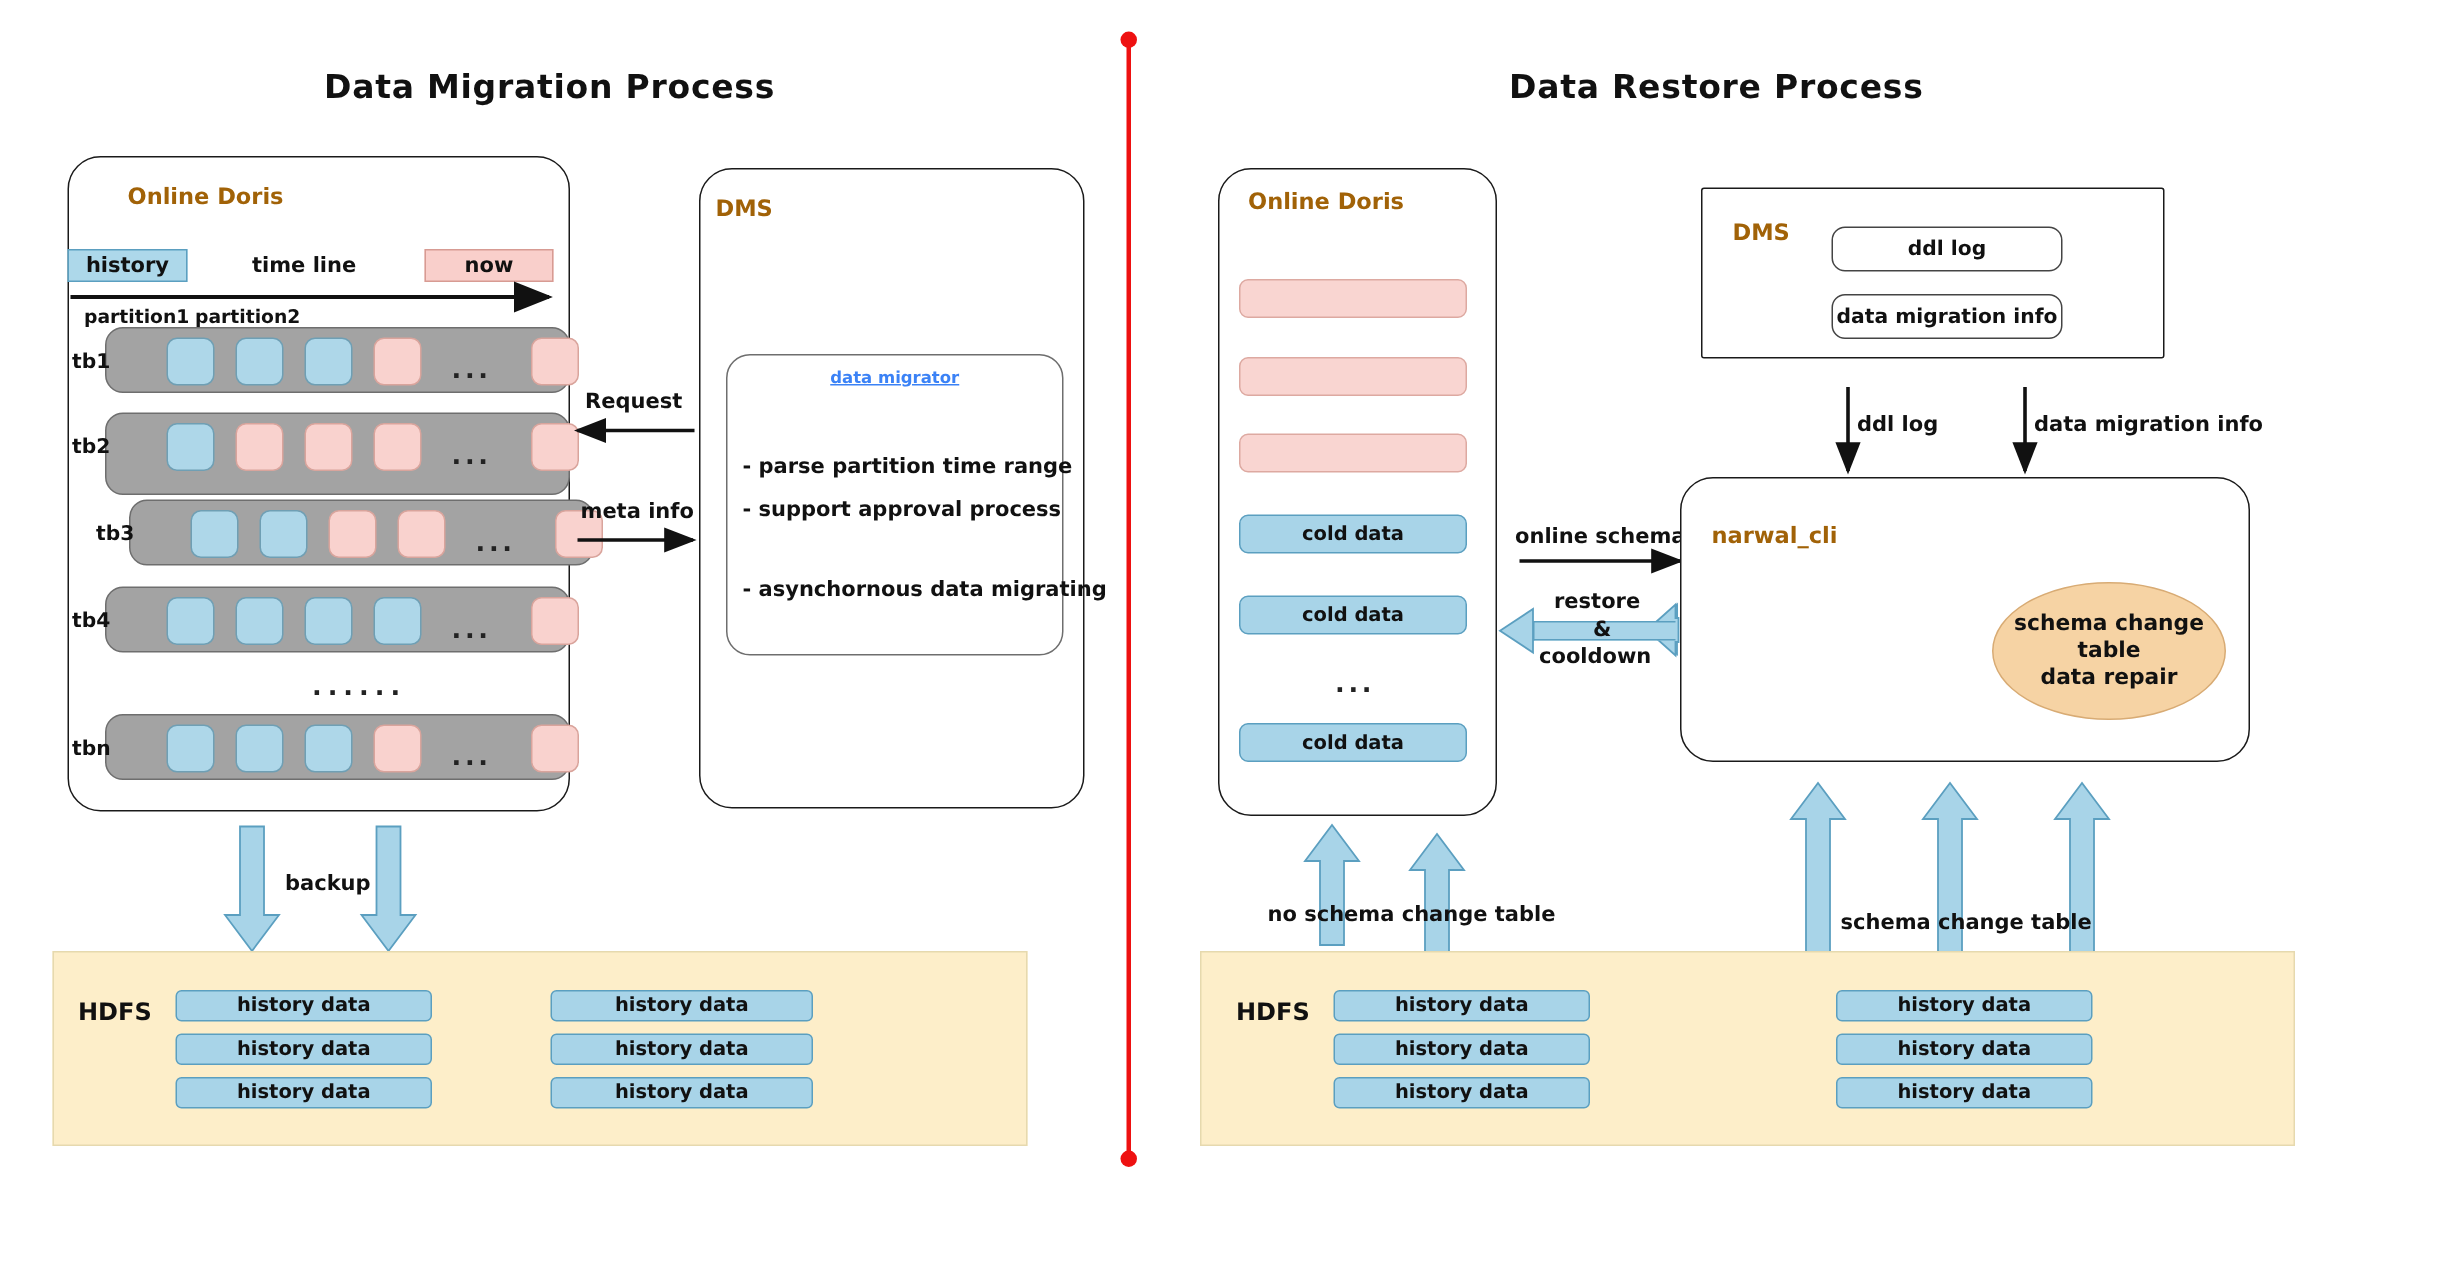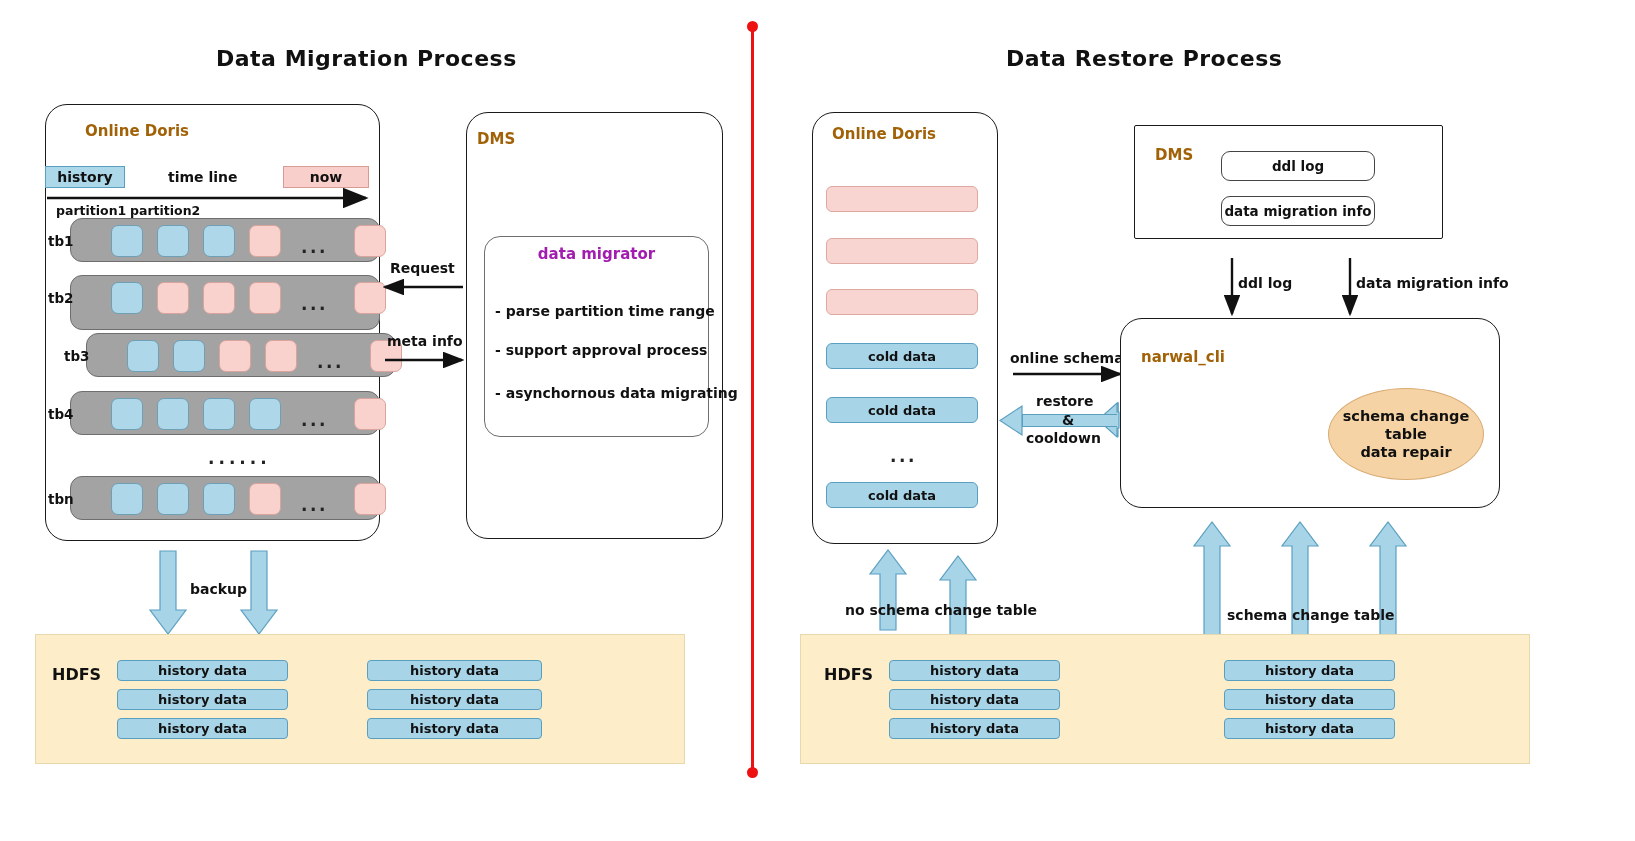--- a/index.html
+++ b/index.html
@@ -82,21 +82,21 @@
     line-height:1;
   }
 
   
   .inner-box {
     border:1.5px solid #6e6e6e;
     border-radius:16px;
     background:#fff;
   }
   .inner-title {
-    font-size:15px; font-weight:700; color:#a21caf; text-align:center;
+    font-size:11px; font-weight:700; color:#3b82f6; text-align:center;text-decoration:underline;
   }
   .bullet {
     font-size:14px; font-weight:700; color:#111; white-space:nowrap;
   }
 
   
   .hdfs {
     background:#fdeec9;
     border:1px solid #e6d9ae;
   }
@@ -223,21 +223,21 @@
       </div>
       <div class="dots abs" style="left: 163px; top: 232px; letter-spacing: 4px;">......</div>
     </div>
 
   <div class="abs panel" style="left:466px; top:112px; width:257px; height:427px;"></div>
   <div class="abs panel-label" style="left:477px; top:130px;">DMS</div>
 
   <div class="abs inner-box" style="left:484px; top:236px; width:225px; height:201px;"></div>
   <div class="abs inner-title" style="left:484px; top:245px; width:225px;">data migrator</div>
   <div class="abs bullet" style="left:495px; top:303px;">- parse partition time range</div>
-  <div class="abs bullet" style="left:495px; top:342px;">- support approval process</div>
+  <div class="abs bullet" style="left:495px; top:332px;">- support approval process</div>
   <div class="abs bullet" style="left:495px; top:385px;">- asynchornous data migrating</div>
 
   <div class="abs mid-label" style="left:390px; top:260px;">Request</div>
   <div class="abs mid-label" style="left:387px; top:333px;">meta info</div>
   <svg class="abs" style="left:0; top:0; width:1635px; height:841px;">
     <line x1="463" y1="287" x2="385" y2="287" stroke="#111" stroke-width="2.4" marker-end="url(#ah-black-s)"></line>
     <line x1="385" y1="360" x2="462" y2="360" stroke="#111" stroke-width="2.4" marker-end="url(#ah-black-s)"></line>
   </svg>
 
   <svg class="abs" style="left:0; top:0; width:1635px; height:841px;">

